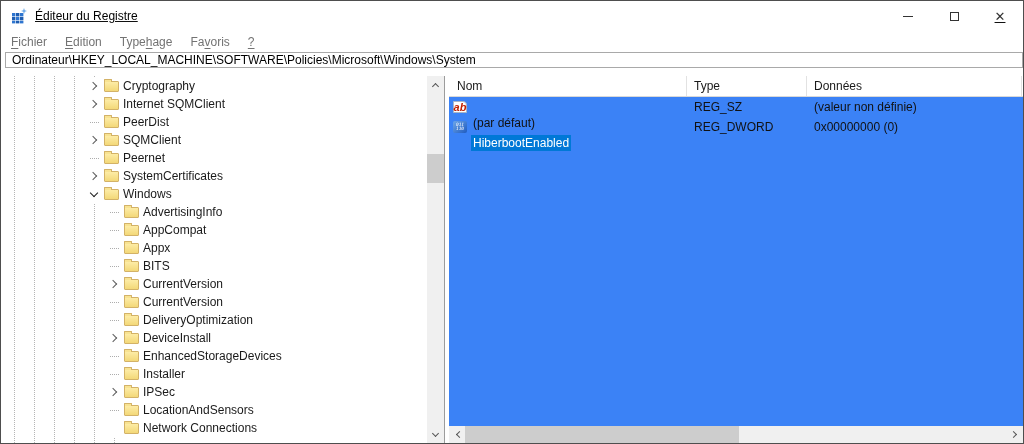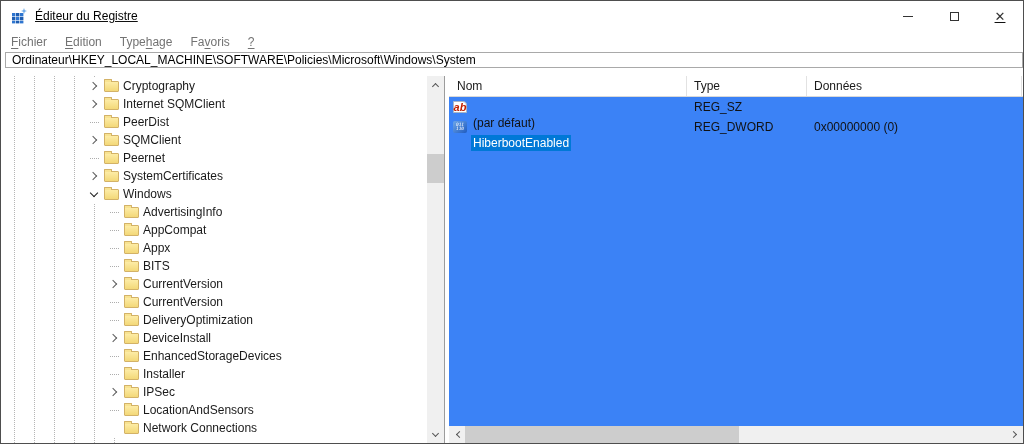--- a/index.html
+++ b/index.html
@@ -320,20 +320,21 @@
           <span>Données</span>
         </div>
     </div>
     <div>
         <div class="lv-row">
           <div class="vc-name">
             <span class="vicon string">ab</span>
             <span class="vname-text">(par défaut)</span>
           </div>
           <div class="vc-type">REG_SZ</div>
+          <div class="vc-data">(valeur non définie)</div>
         </div>
         <div class="lv-row">
           <div class="vc-name">
             <span class="vicon dword">
               <i>011</i>
               <i>110</i>
             </span>
             <span class="vname-text selected">HiberbootEnabled</span>
           </div>
           <div class="vc-type">REG_DWORD</div>

